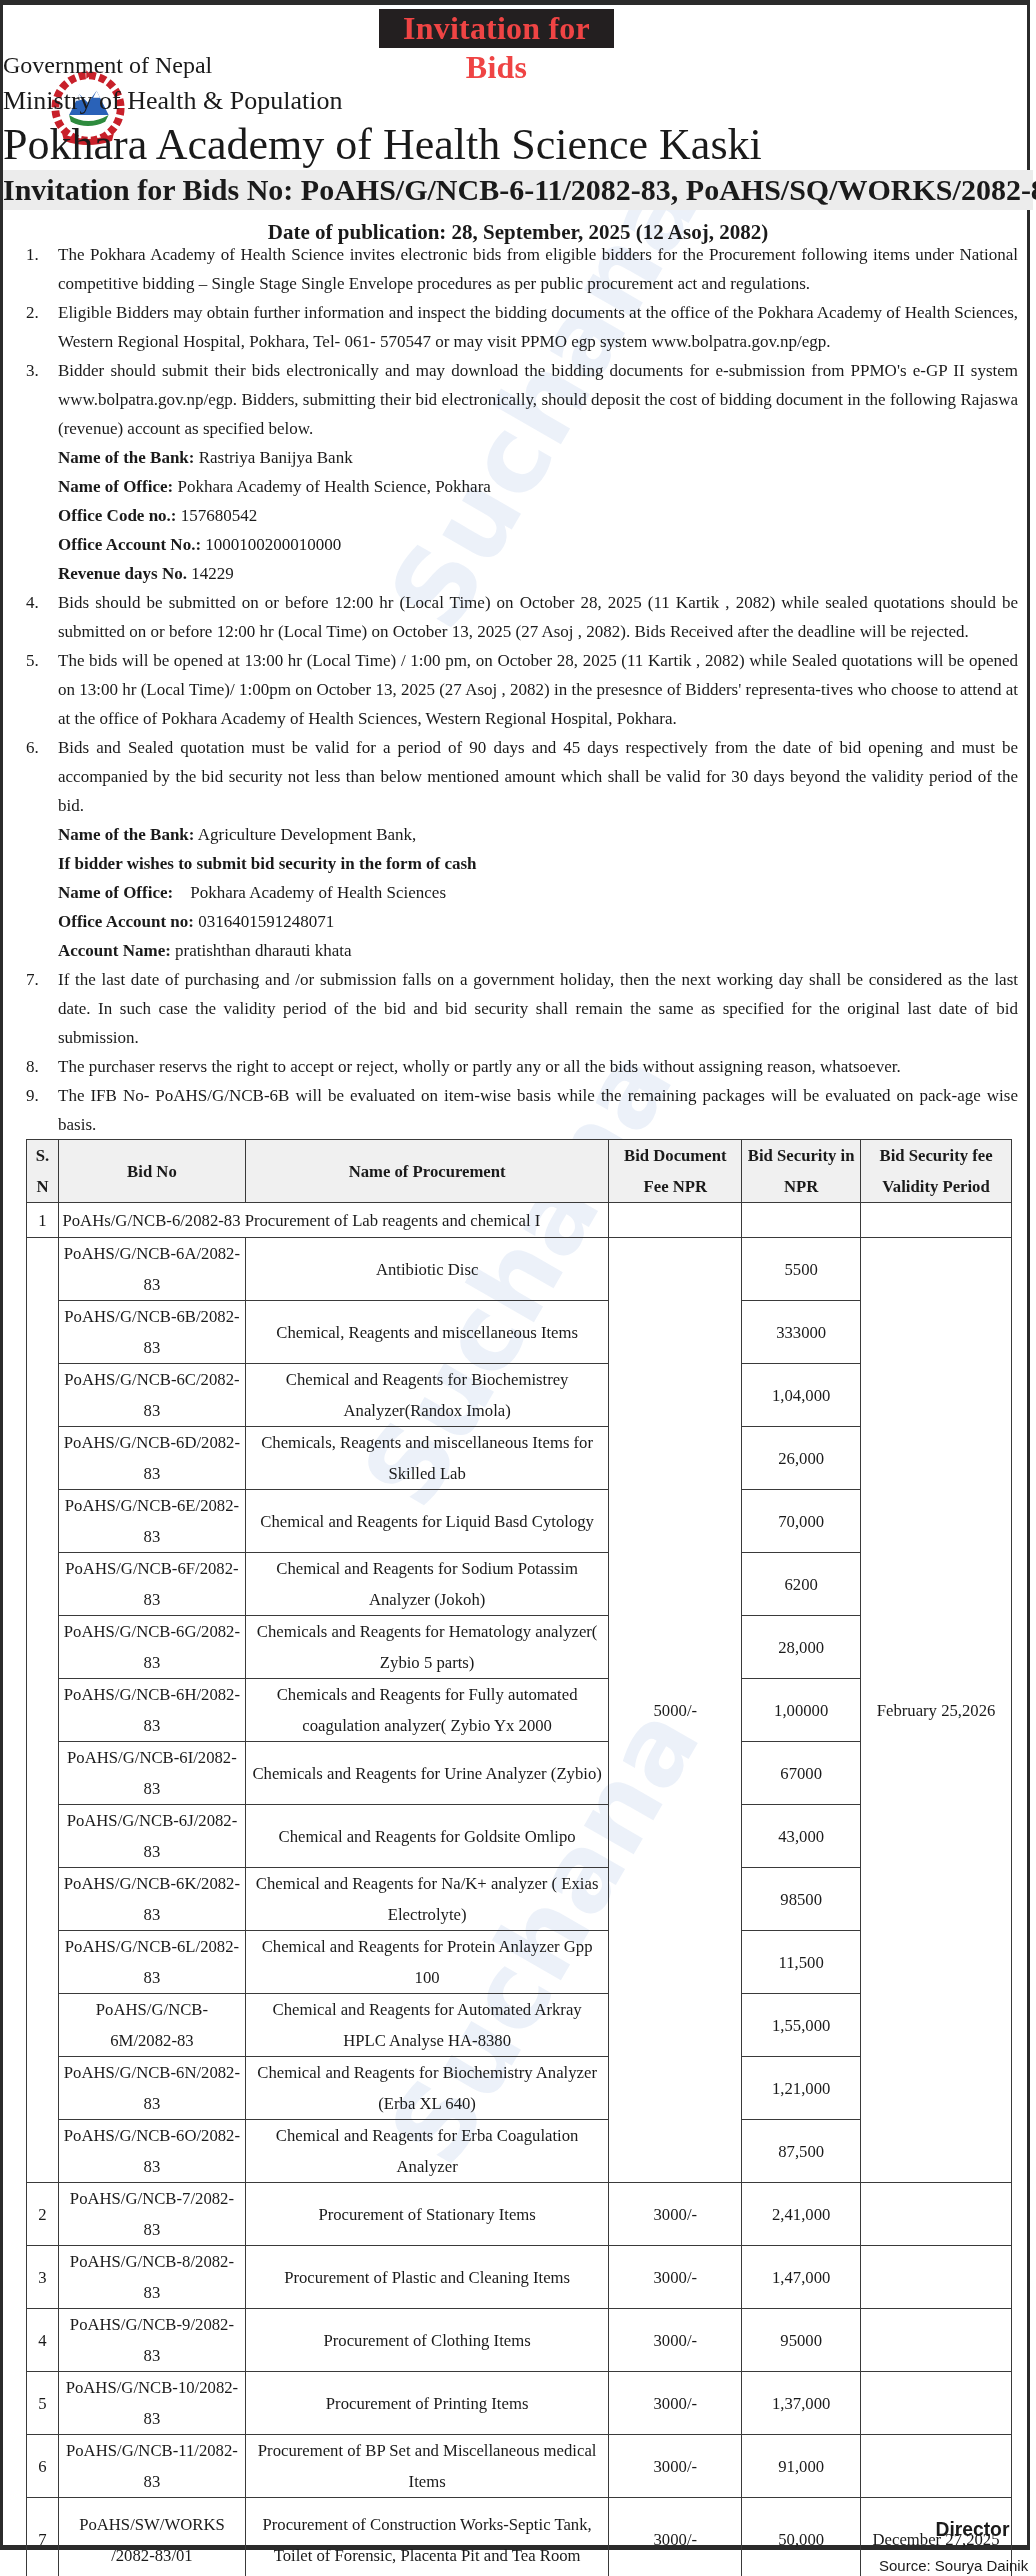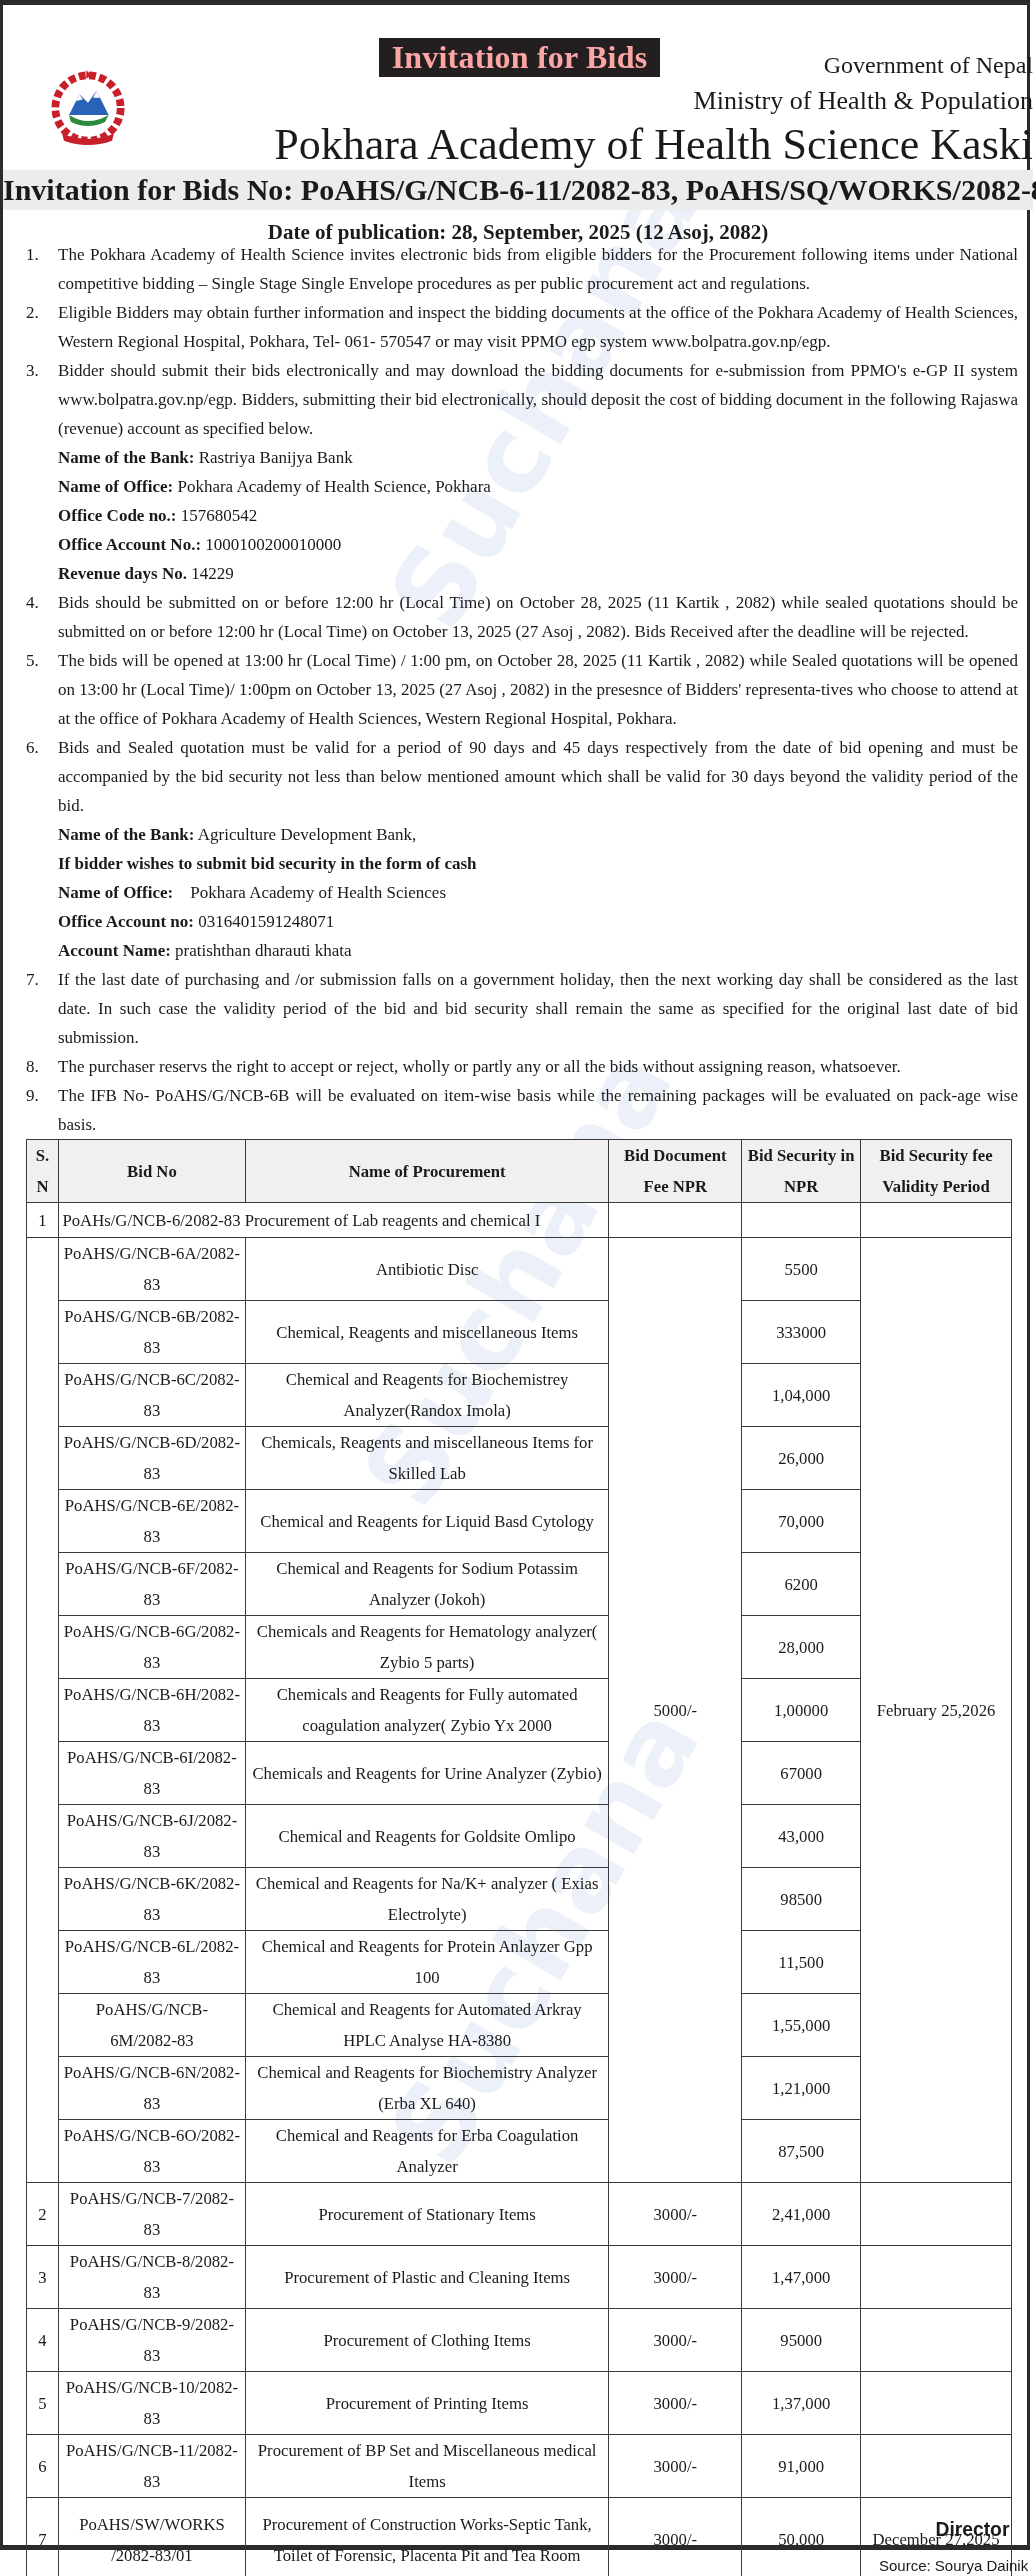--- a/index.html
+++ b/index.html
@@ -25,33 +25,32 @@
     color: rgba(70, 120, 200, 0.10);
     font-family: "DejaVu Sans", sans-serif; font-weight: bold;
     transform: rotate(-60deg);
     font-size: 105px;
   }
   .wm1 { left: 290px; top: 334px; }
   .wm2 { left: 263px; top: 1212px; }
   .wm3 { left: 290px; top: 1870px; }
   .title-badge {
     position: absolute; left: 376px; top: 3.5px;
-    width: 281px; height: 39px;
-    background: #231f20; color: #fca5a5;
+    width: 235px; height: 39px;
+    background: #231f20; color: #ef4444;
     font-size: 32px; font-weight: bold;
     text-align: center; line-height: 39px;
     letter-spacing: 0.2px;
-    margin-top: 29px;
   }
   .emblem {
     position: absolute; left: 42px; top: 60px;
     width: 86px; height: 86px;
   }
   .hdr-line {
-    position: absolute; left: 0; width: 1030px; text-align: right;
+    position: absolute; left: 0; width: 1030px; text-align: left;
   }
   .gov { top: 47px; font-size: 24px; }
   .ministry { top: 81px; font-size: 26px; }
   .academy { top: 114px; font-size: 44px; }
   .ifb-bar {
     position: absolute; left: 0; top: 165px; width: 1030px; height: 40px;
     background: #ececec;
     font-size: 30px; font-weight: bold; text-align: center; line-height: 40px;
     white-space: nowrap;
   }

